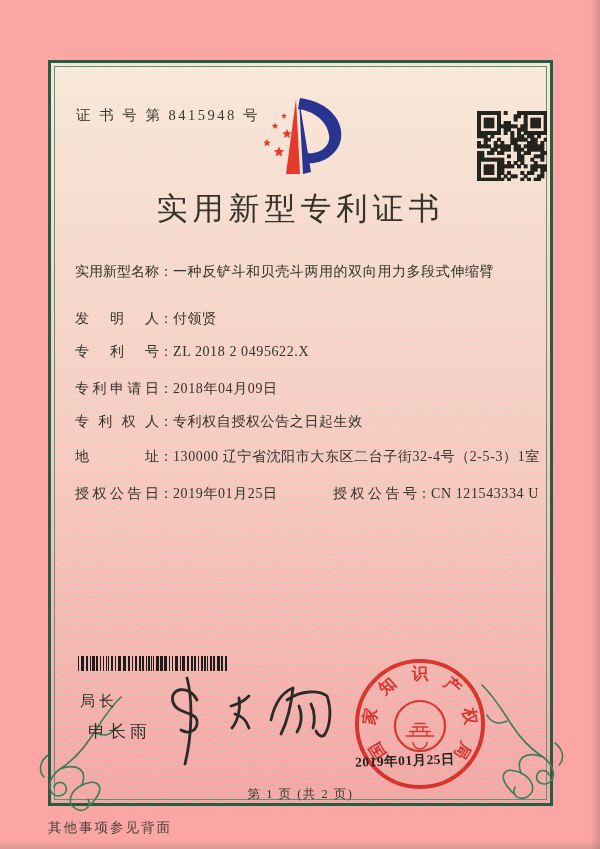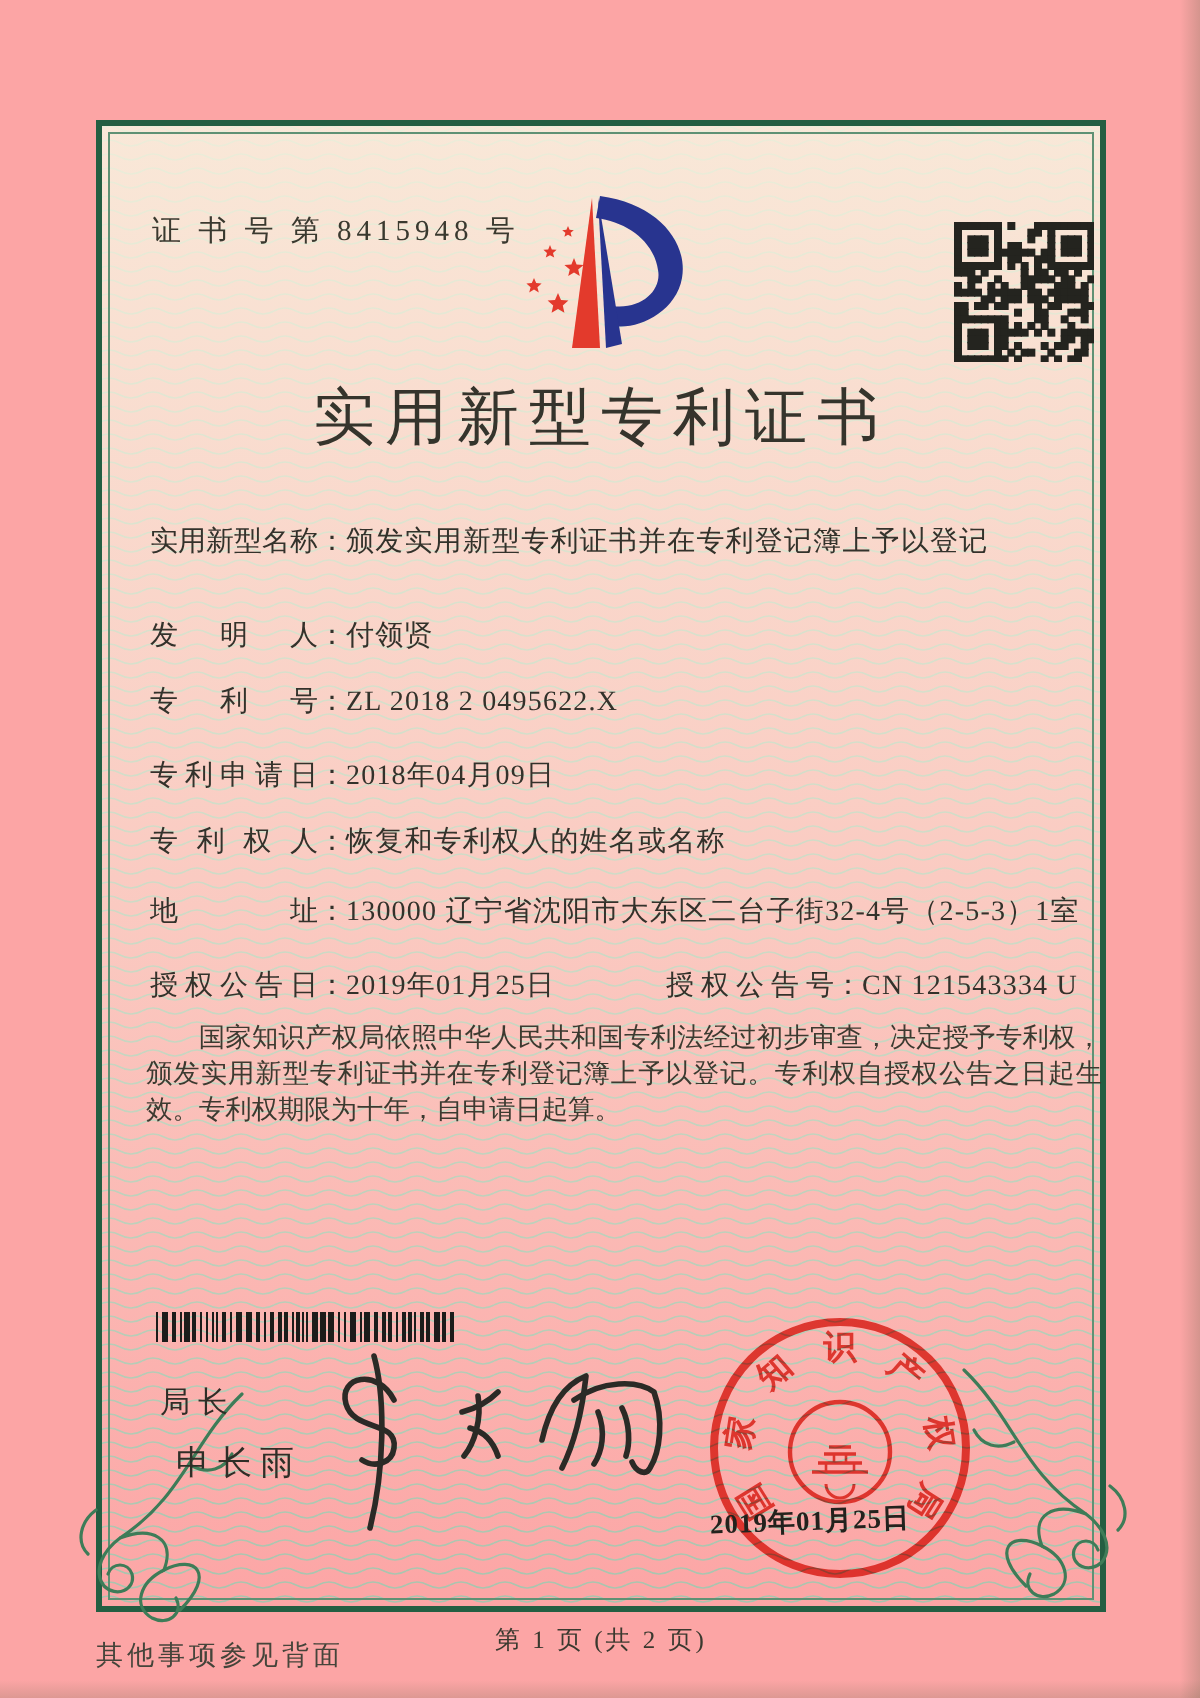--- a/index.html
+++ b/index.html
@@ -31,21 +31,21 @@
   
   .barcode{left:78px;top:656px;}
   .signer-title{left:80px;top:692px;font-size:15px;letter-spacing:4px;color:#2f2e27;font-family:Liberation Mono, monospace;}
   .signer-name{left:88px;top:720px;font-size:17px;letter-spacing:4px;color:#2f2e27;}
   .signature{left:135px;top:666px;}
   .sig-stroke{fill:none;stroke:#2b2a26;stroke-width:2.8;stroke-linecap:round;stroke-linejoin:round;}
   .seal{left:350px;top:654px;opacity:.88;mix-blend-mode:multiply;}
   .seal-char{font-size:16.5px;font-weight:700;fill:#dd352a;font-family:"Liberation Serif","DejaVu Serif",serif;}
   .seal-date{left:355px;top:752px;font-size:13.5px;font-weight:600;color:#23221d;letter-spacing:.5px;
              transform:rotate(-2deg);}
-  .footer-page{left:48px;top:812px;width:505px;text-align:center;font-size:12.5px;letter-spacing:1.5px;color:#3a392f;}
+  .footer-page{left:48px;top:786px;width:505px;text-align:center;font-size:12.5px;letter-spacing:1.5px;color:#3a392f;}
   .back-note{left:48px;top:819px;width:505px;text-align:left;font-size:13.5px;letter-spacing:2px;color:#45443a;}
   .flourish{pointer-events:none;}
   .fl-left{left:26px;top:693px;}
   .fl-right{left:477px;top:681px;transform:scaleX(-1);}
   .fl-stroke{fill:none;stroke:#3e7c58;stroke-width:1.6;stroke-linecap:round;}
   .edge-r{left:590px;top:0;width:10px;height:849px;background:linear-gradient(90deg,rgba(110,105,80,0),rgba(110,105,80,.28));}
   .edge-b{left:0;top:840px;width:600px;height:9px;background:linear-gradient(180deg,rgba(110,105,80,0),rgba(110,105,80,.22));}
 </style>
 </head>
 <body>
@@ -350,21 +350,21 @@
   <div class="abs title">实用新型专利证书</div>
 
   <div class="abs row r1">
     <span class="lbl">
         <span>实</span>
         <span>用</span>
         <span>新</span>
         <span>型</span>
         <span>名</span>
         <span>称</span>
-      </span><span class="colon">：</span><span class="val">颁发实用新型专利证书并在专利登记簿上予以登记</span>
+      </span><span class="colon">：</span><span class="val">一种反铲斗和贝壳斗两用的双向用力多段式伸缩臂</span>
   </div>
   <div class="abs row r2">
     <span class="lbl">
         <span>发</span>
         <span>明</span>
         <span>人</span>
       </span><span class="colon">：</span><span class="val">付领贤</span>
   </div>
   <div class="abs row r3">
     <span class="lbl">
@@ -381,21 +381,21 @@
         <span>请</span>
         <span>日</span>
       </span><span class="colon">：</span><span class="val">2018年04月09日</span>
   </div>
   <div class="abs row r5">
     <span class="lbl">
         <span>专</span>
         <span>利</span>
         <span>权</span>
         <span>人</span>
-      </span><span class="colon">：</span><span class="val">恢复和专利权人的姓名或名称</span>
+      </span><span class="colon">：</span><span class="val">专利权自授权公告之日起生效</span>
   </div>
   <div class="abs row r6">
     <span class="lbl">
         <span>地</span>
         <span>址</span>
       </span><span class="colon">：</span><span class="val-wrap">130000 辽宁省沈阳市大东区二台子街32-4号（2-5-3）1室</span>
   </div>
   <div class="abs row r7">
     <span class="pair"><span class="lbl">
           <span>授</span>
@@ -407,21 +407,20 @@
     <span class="pair pair-right"><span class="lbl">
           <span>授</span>
           <span>权</span>
           <span>公</span>
           <span>告</span>
           <span>号</span>
         </span><span class="colon">：</span><span class="val">CN 121543334 U</span></span>
   </div>
 
   <div class="abs paras">
-    <p>国家知识产权局依照中华人民共和国专利法经过初步审查，决定授予专利权，颁发实用新型专利证书并在专利登记簿上予以登记。专利权自授权公告之日起生效。专利权期限为十年，自申请日起算。</p>
   </div>
 
   <svg class="abs barcode" width="152" height="15" id="barcode-svg">
       <rect x="0" y="0" width="1" height="15" fill="#1c1c1a"></rect>
       <rect x="3" y="0" width="3" height="15" fill="#1c1c1a"></rect>
       <rect x="8" y="0" width="2" height="15" fill="#1c1c1a"></rect>
       <rect x="12" y="0" width="1" height="15" fill="#1c1c1a"></rect>
       <rect x="14" y="0" width="3" height="15" fill="#1c1c1a"></rect>
       <rect x="18" y="0" width="2" height="15" fill="#1c1c1a"></rect>
       <rect x="22" y="0" width="1" height="15" fill="#1c1c1a"></rect>

